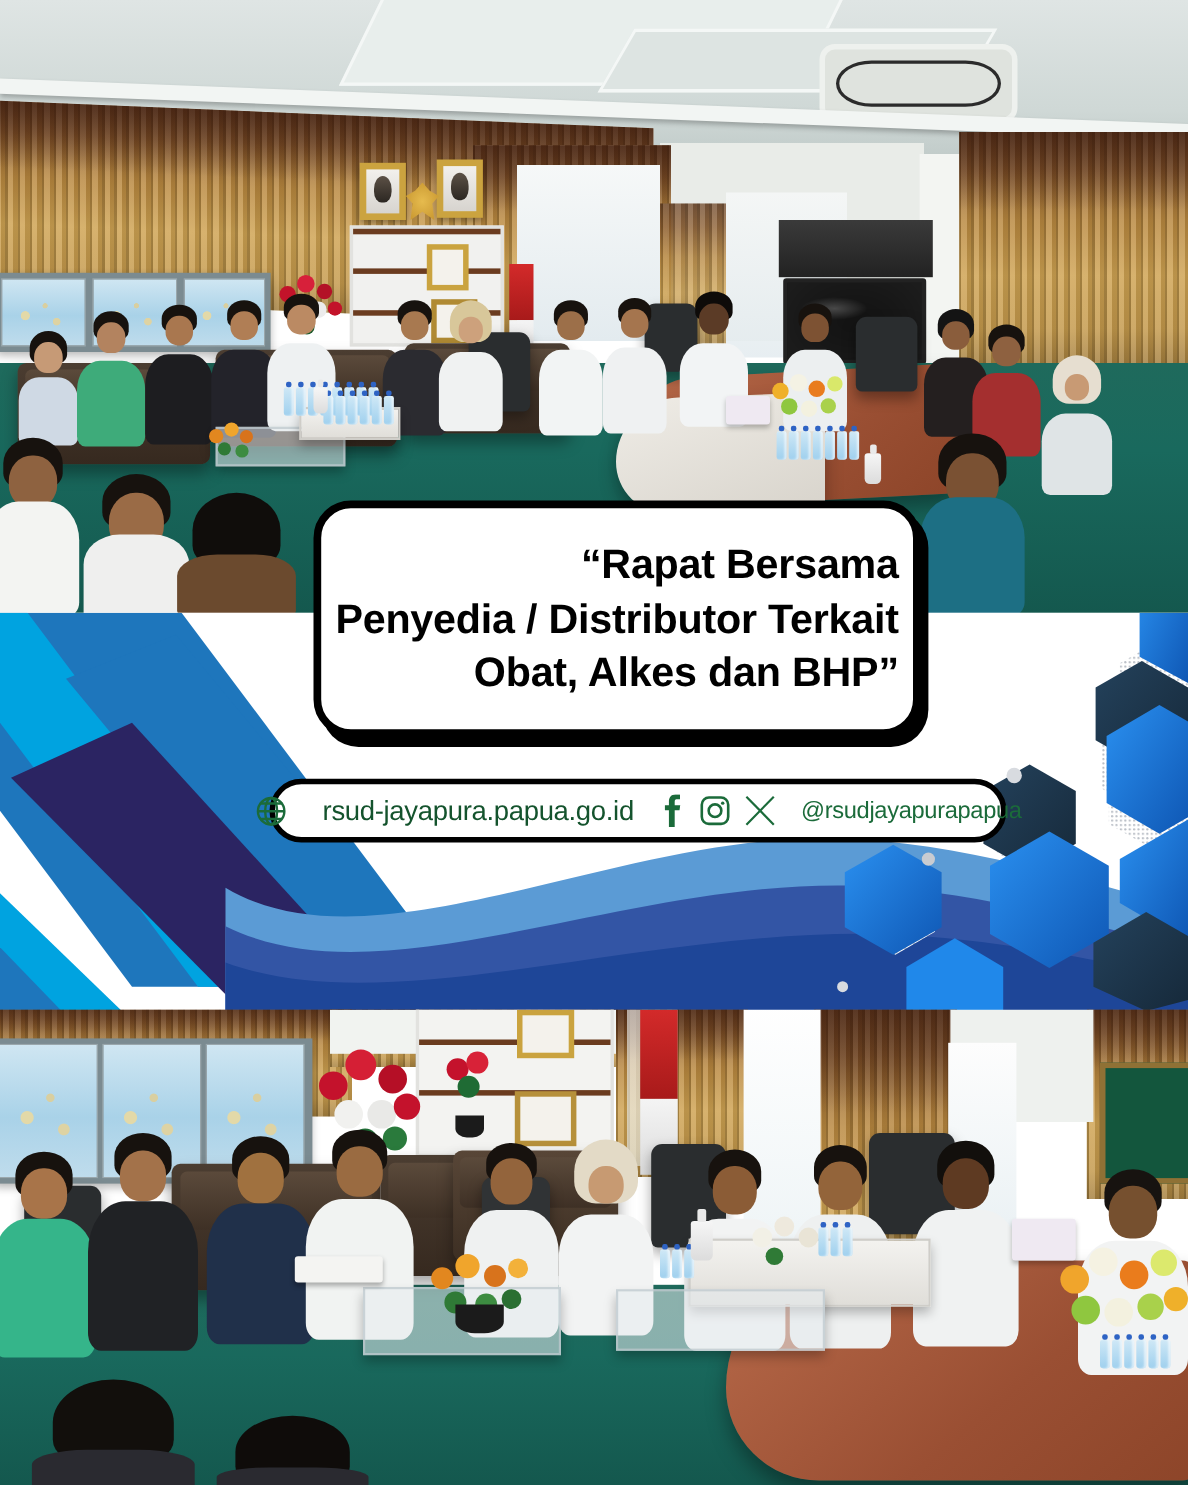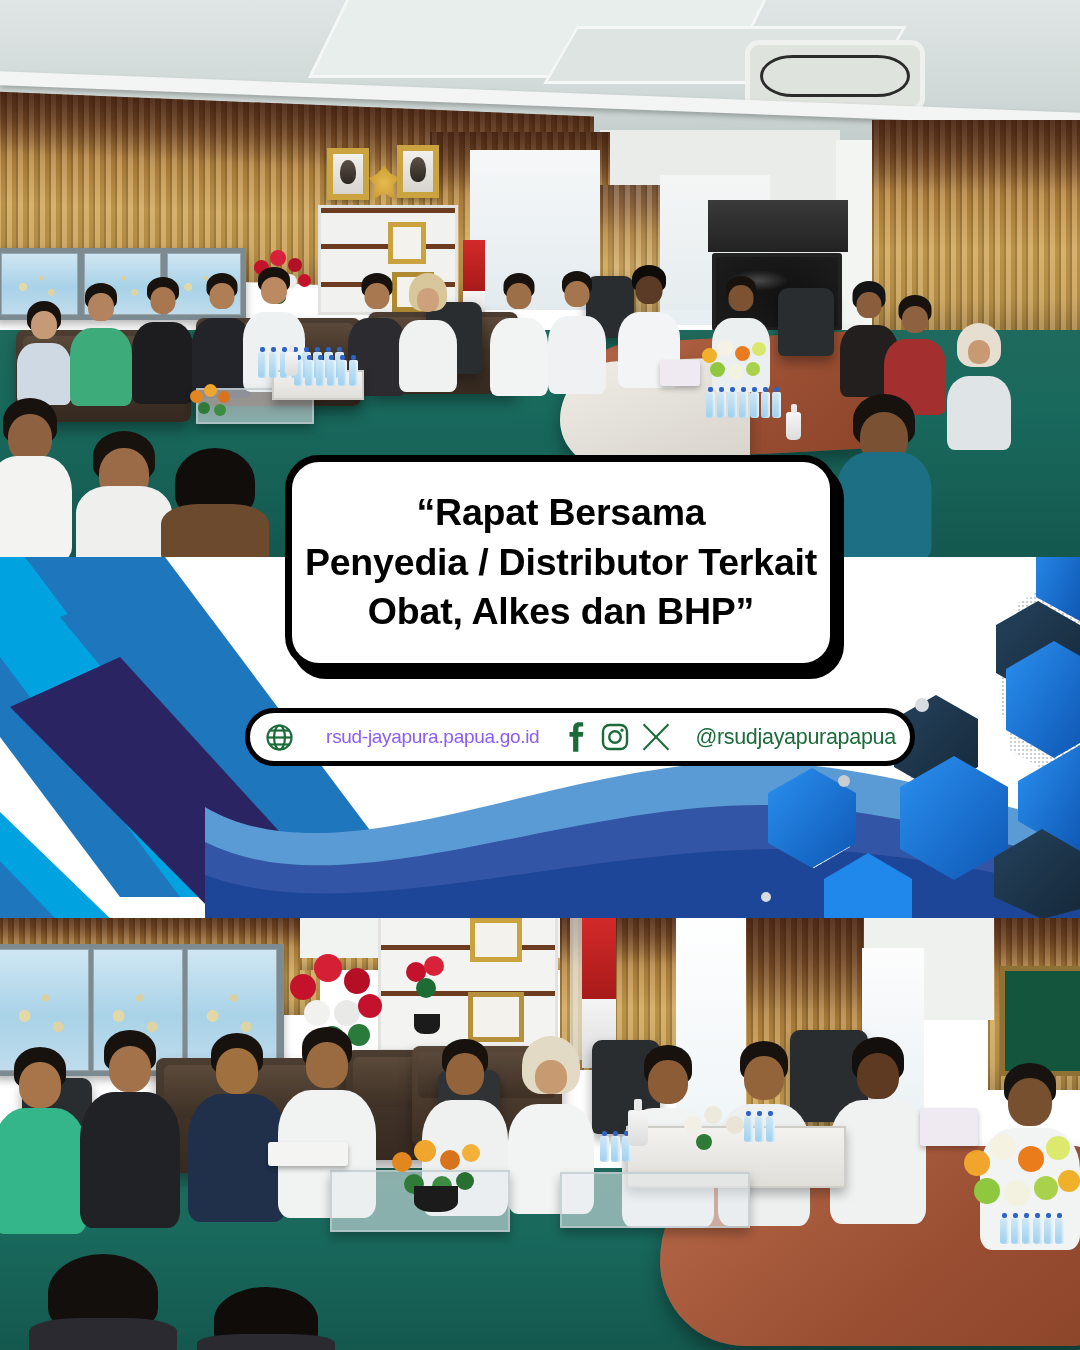--- a/index.html
+++ b/index.html
@@ -127,31 +127,31 @@
   .hexwrap svg { position:absolute; inset:0; }
 
   
   .title-card {
     position:absolute; left:285px; top:455px; width:552px; height:215px;
     background:#fff; border:7px solid #000; border-radius:34px;
     box-shadow:7px 9px 0 0 #000;
     display:flex; align-items:center; justify-content:center; z-index:40;
   }
   .title-text {
-    font-size:37.5px; font-weight:bold; line-height:1.33; text-align:center; color:#000;
+    font-size:37.5px; font-weight:bold; line-height:1.33; text-align:right; color:#000;
     letter-spacing:-0.2px; white-space:pre-line; padding:0 12px;
   }
 
   
   .social-bar {
     position:absolute; left:245px; top:708px; width:670px; height:58px;
     background:#fff; border:5px solid #000; border-radius:40px;
     display:flex; align-items:center; justify-content:center; gap:11px; z-index:40;
   }
-  .social-bar .site { color:#8b5cf6; font-size:19px; letter-spacing:-0.3px; white-space:nowrap;margin-left:20px; }
+  .social-bar .site { color:#14532d; font-size:25px; letter-spacing:-0.3px; white-space:nowrap;margin-left:20px; }
   .social-bar .handle { color:#1b6b3a; font-size:21.5px; letter-spacing:-0.3px; white-space:nowrap; }
   .ico { display:inline-flex; align-items:center; justify-content:center; }
   .ico svg { display:block; }
   .gap-s { width:2px; }
 </style>
 </head>
 <body>
 
 <div class="poster">
 

